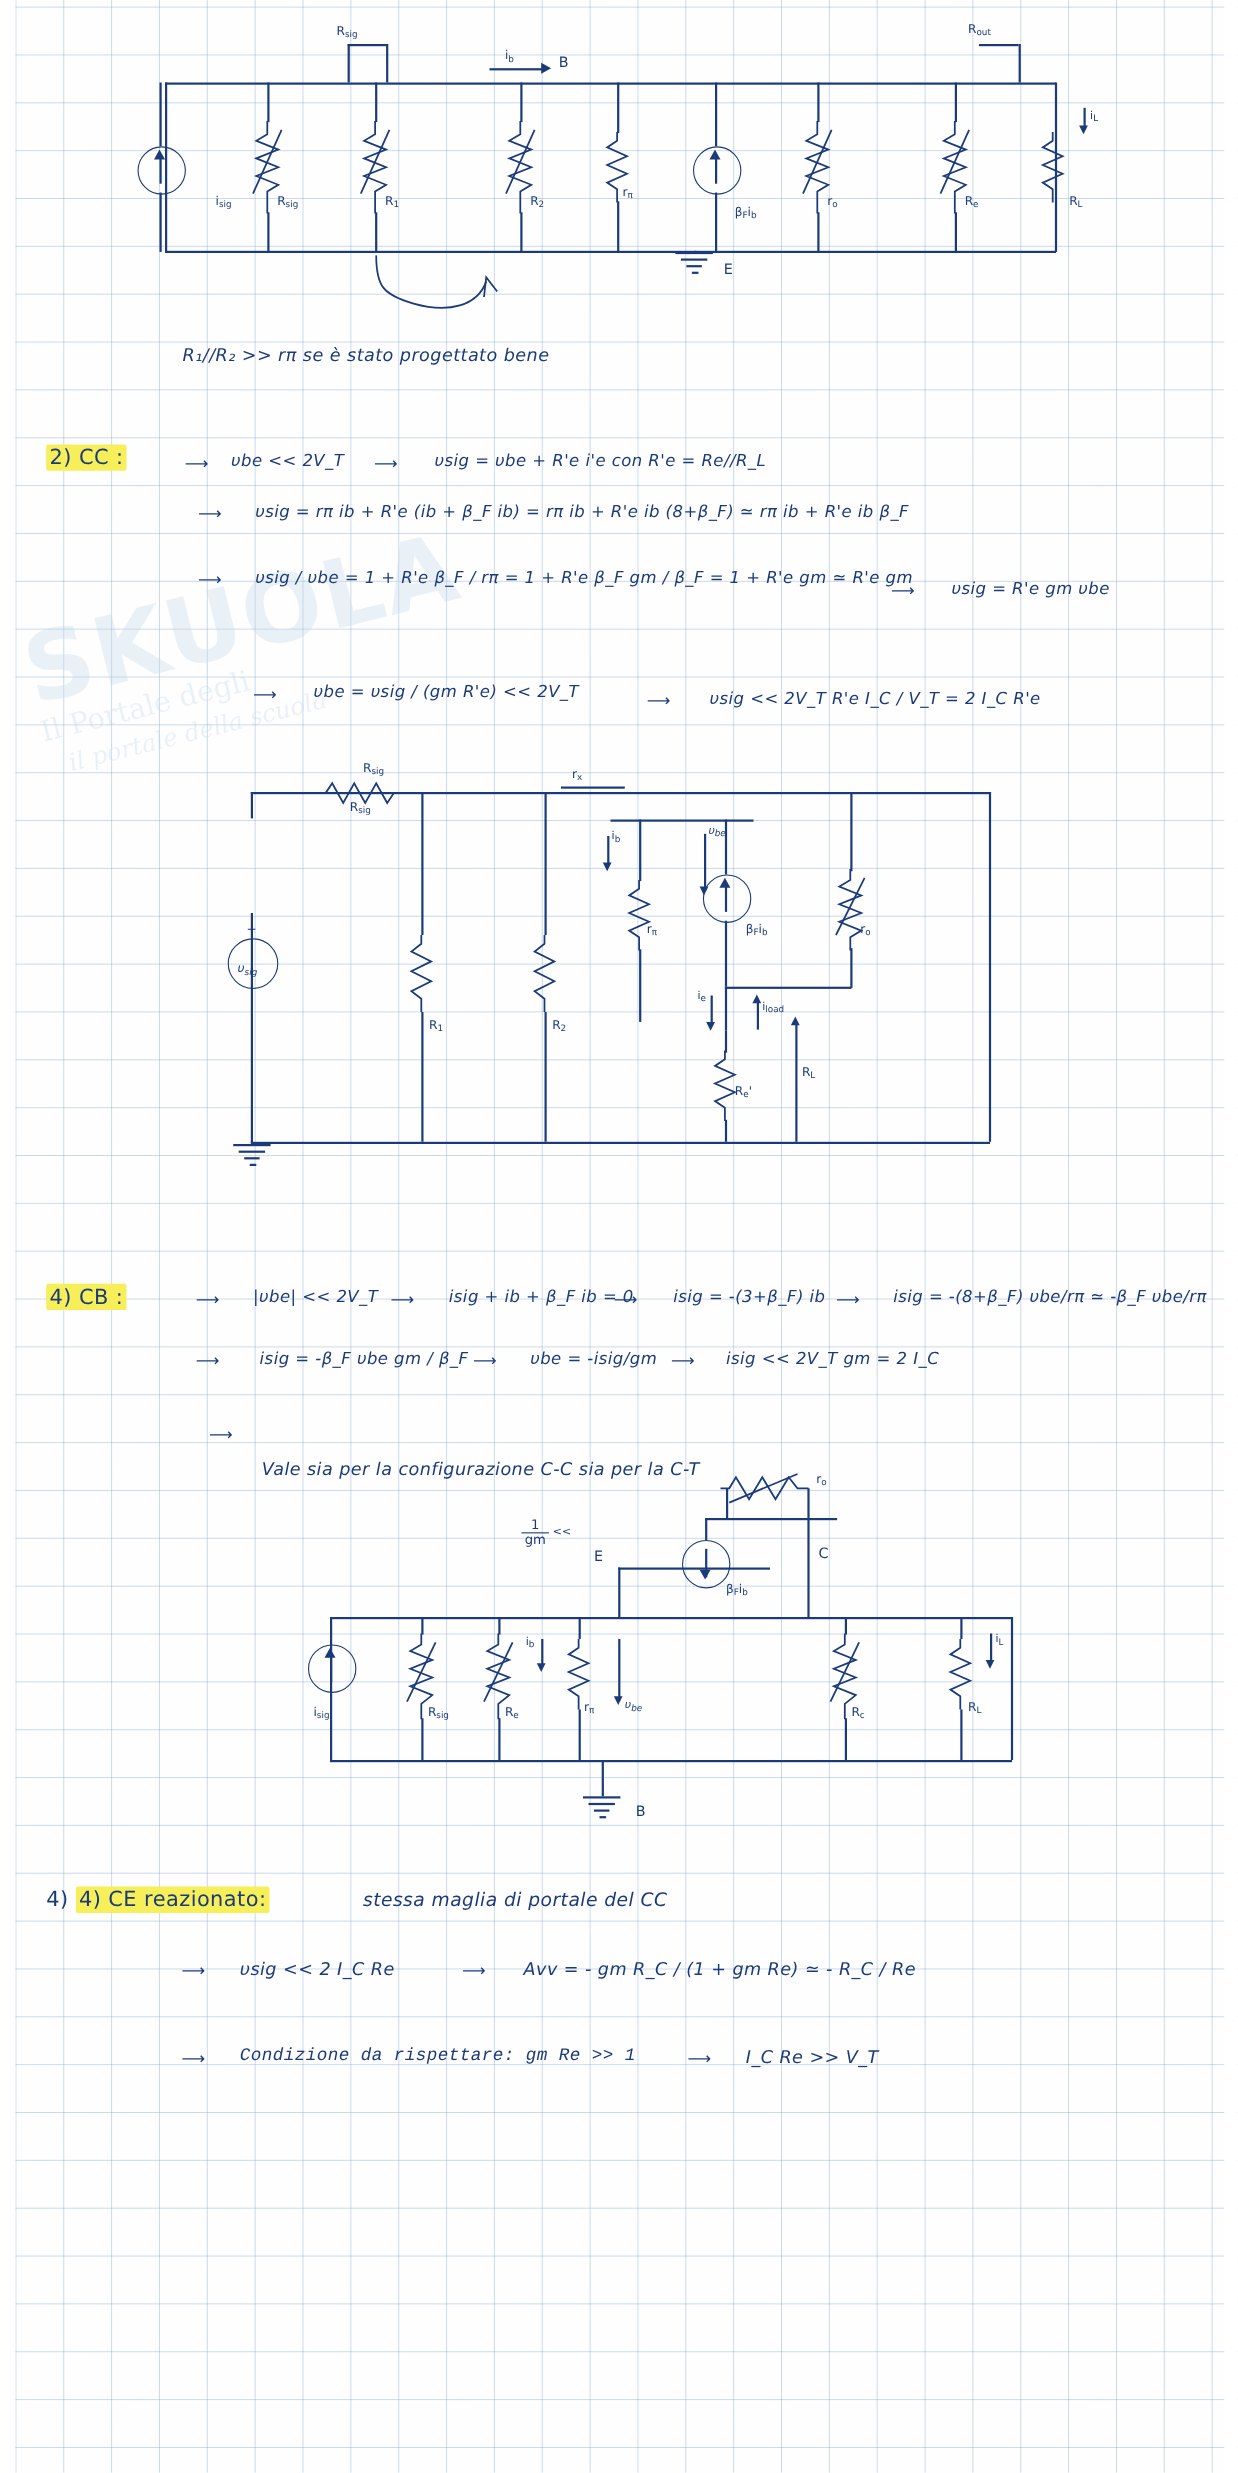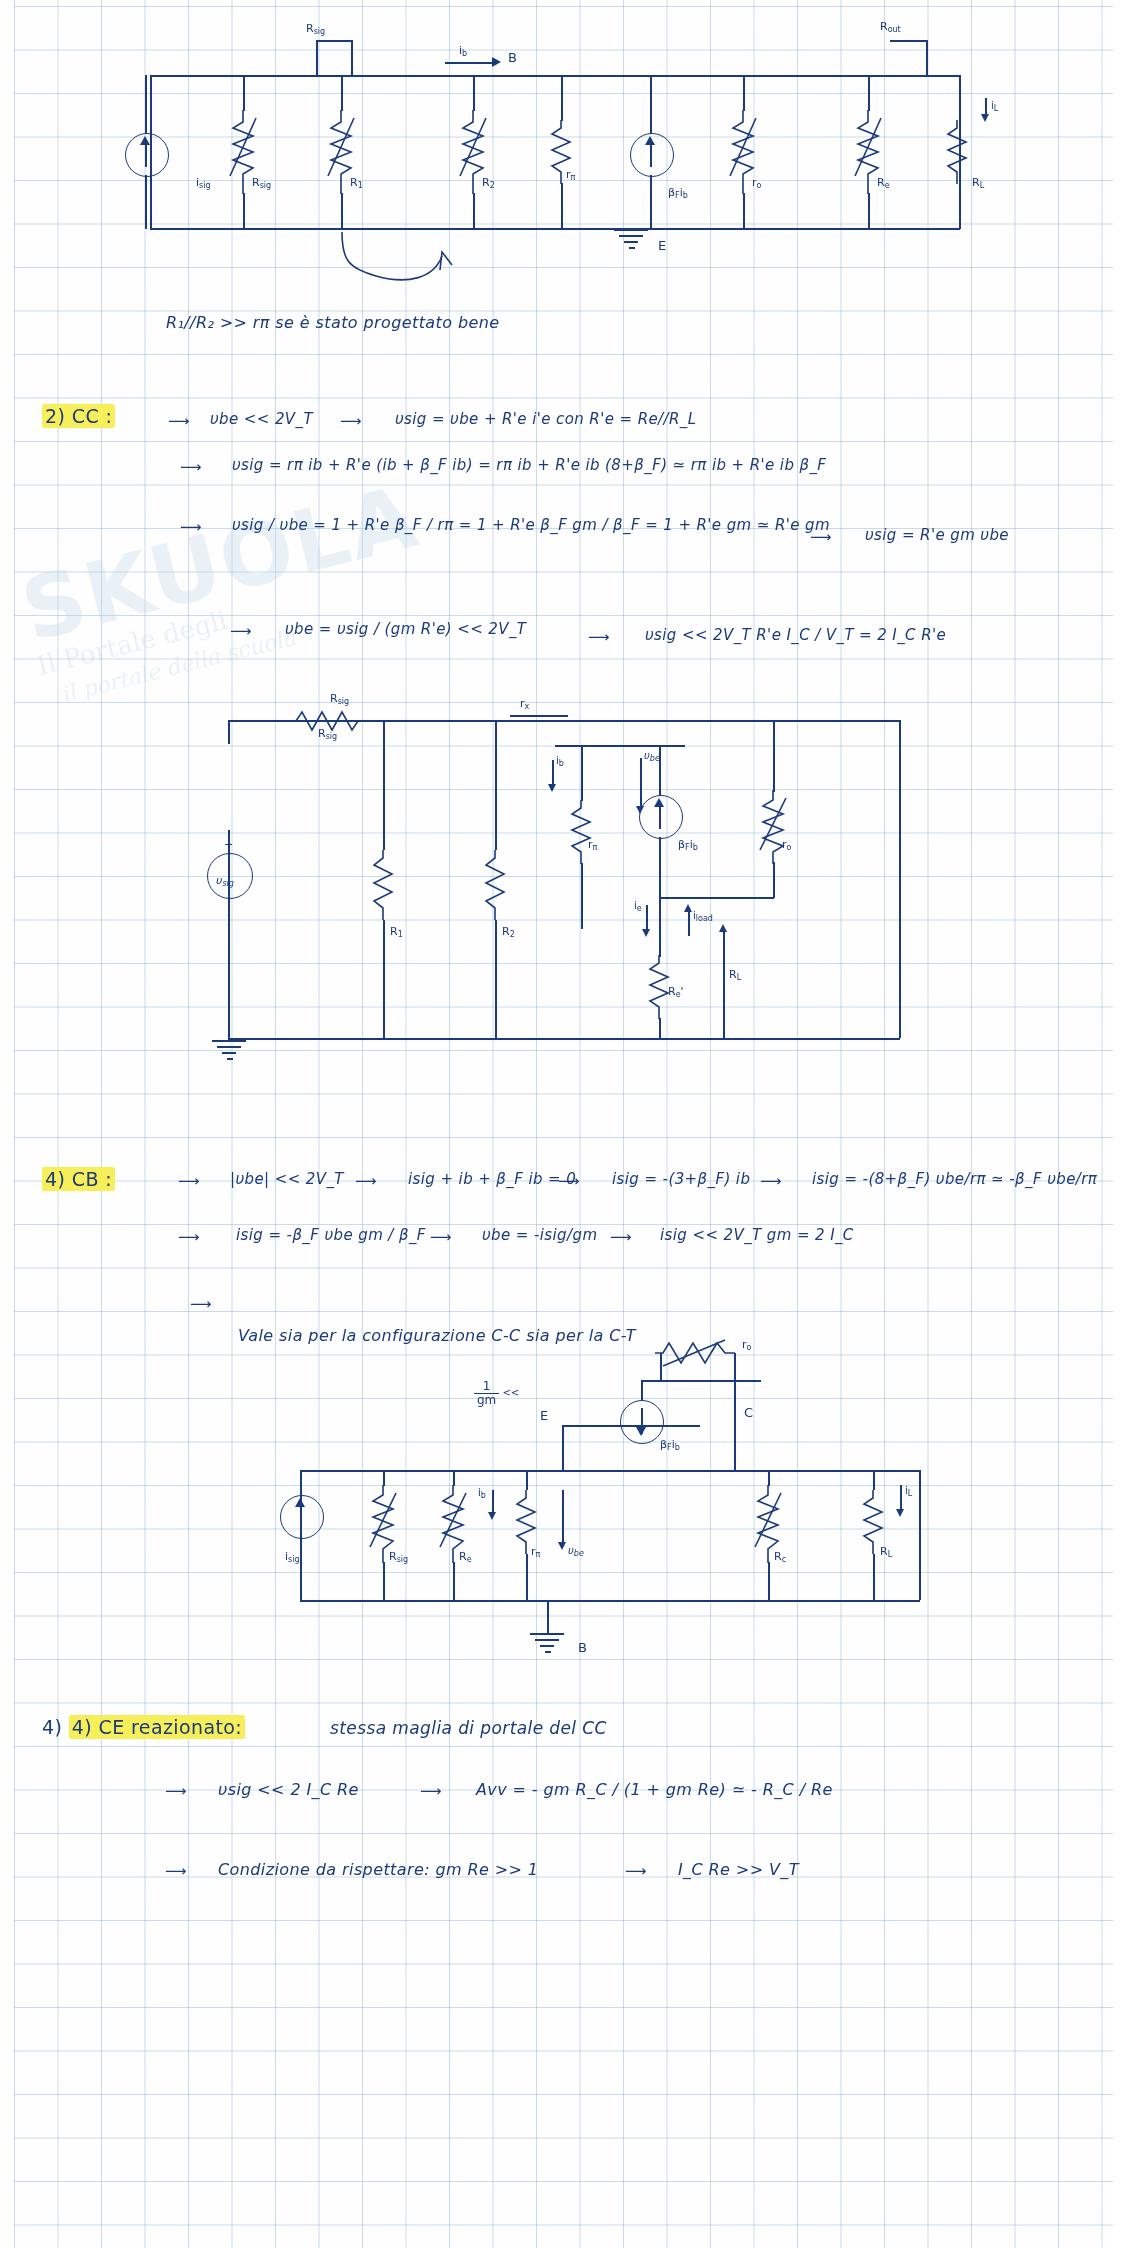--- a/index.html
+++ b/index.html
@@ -447,15 +447,15 @@
   <span>4)&nbsp;</span><span class="hl">4) CE reazionato:</span>
 </div>
 <div class="hw it s17" style="left:330px;top:1718px;">stessa maglia di portale del CC</div>
 
 <div class="arrow" style="left:165px;top:1782px;">⟶</div>
 <div class="hw it s16" style="left:218px;top:1780px;">υsig &lt;&lt; 2 I_C Re</div>
 <div class="arrow" style="left:420px;top:1782px;">⟶</div>
 <div class="hw it s16" style="left:476px;top:1780px;">Avv = - gm R_C / (1 + gm Re) ≃ - R_C / Re</div>
 
 <div class="arrow" style="left:165px;top:1862px;">⟶</div>
-<div class="hw it s16" style="left:218px;top:1860px;">Condizione da rispettare: gm Re &gt;&gt; 1</div>
+<div class="hw it s16" style="left:218px;top:1860px;font-family:Liberation Mono, monospace;">Condizione da rispettare: gm Re &gt;&gt; 1</div>
 <div class="arrow" style="left:625px;top:1862px;">⟶</div>
 <div class="hw it s16" style="left:678px;top:1860px;">I_C Re &gt;&gt; V_T</div>
 
 </body></html>

